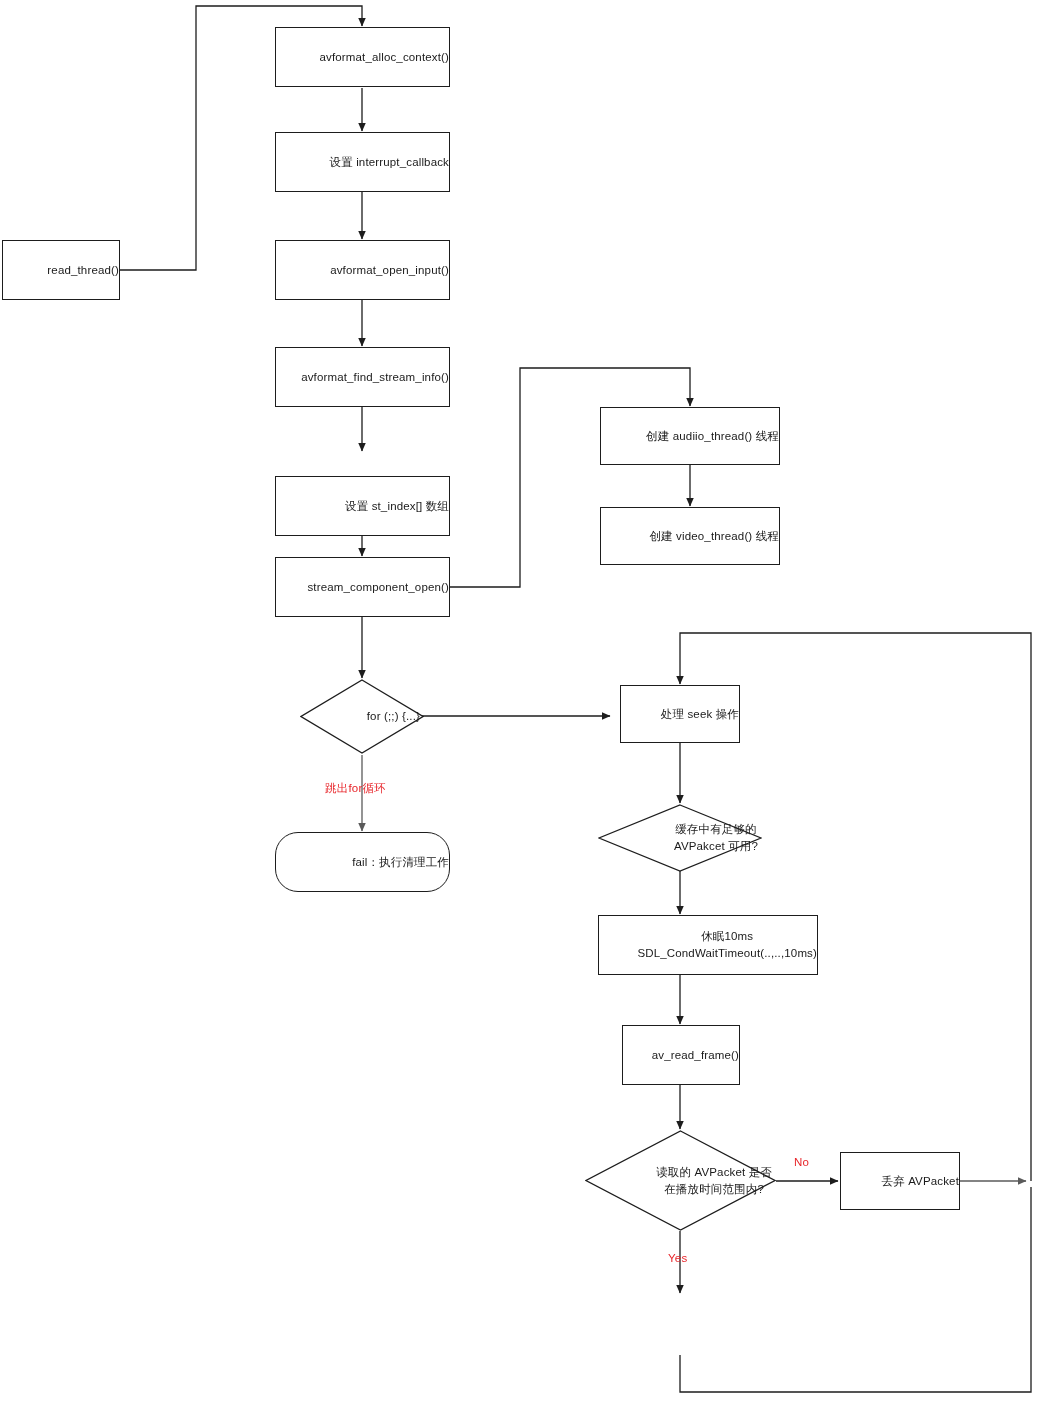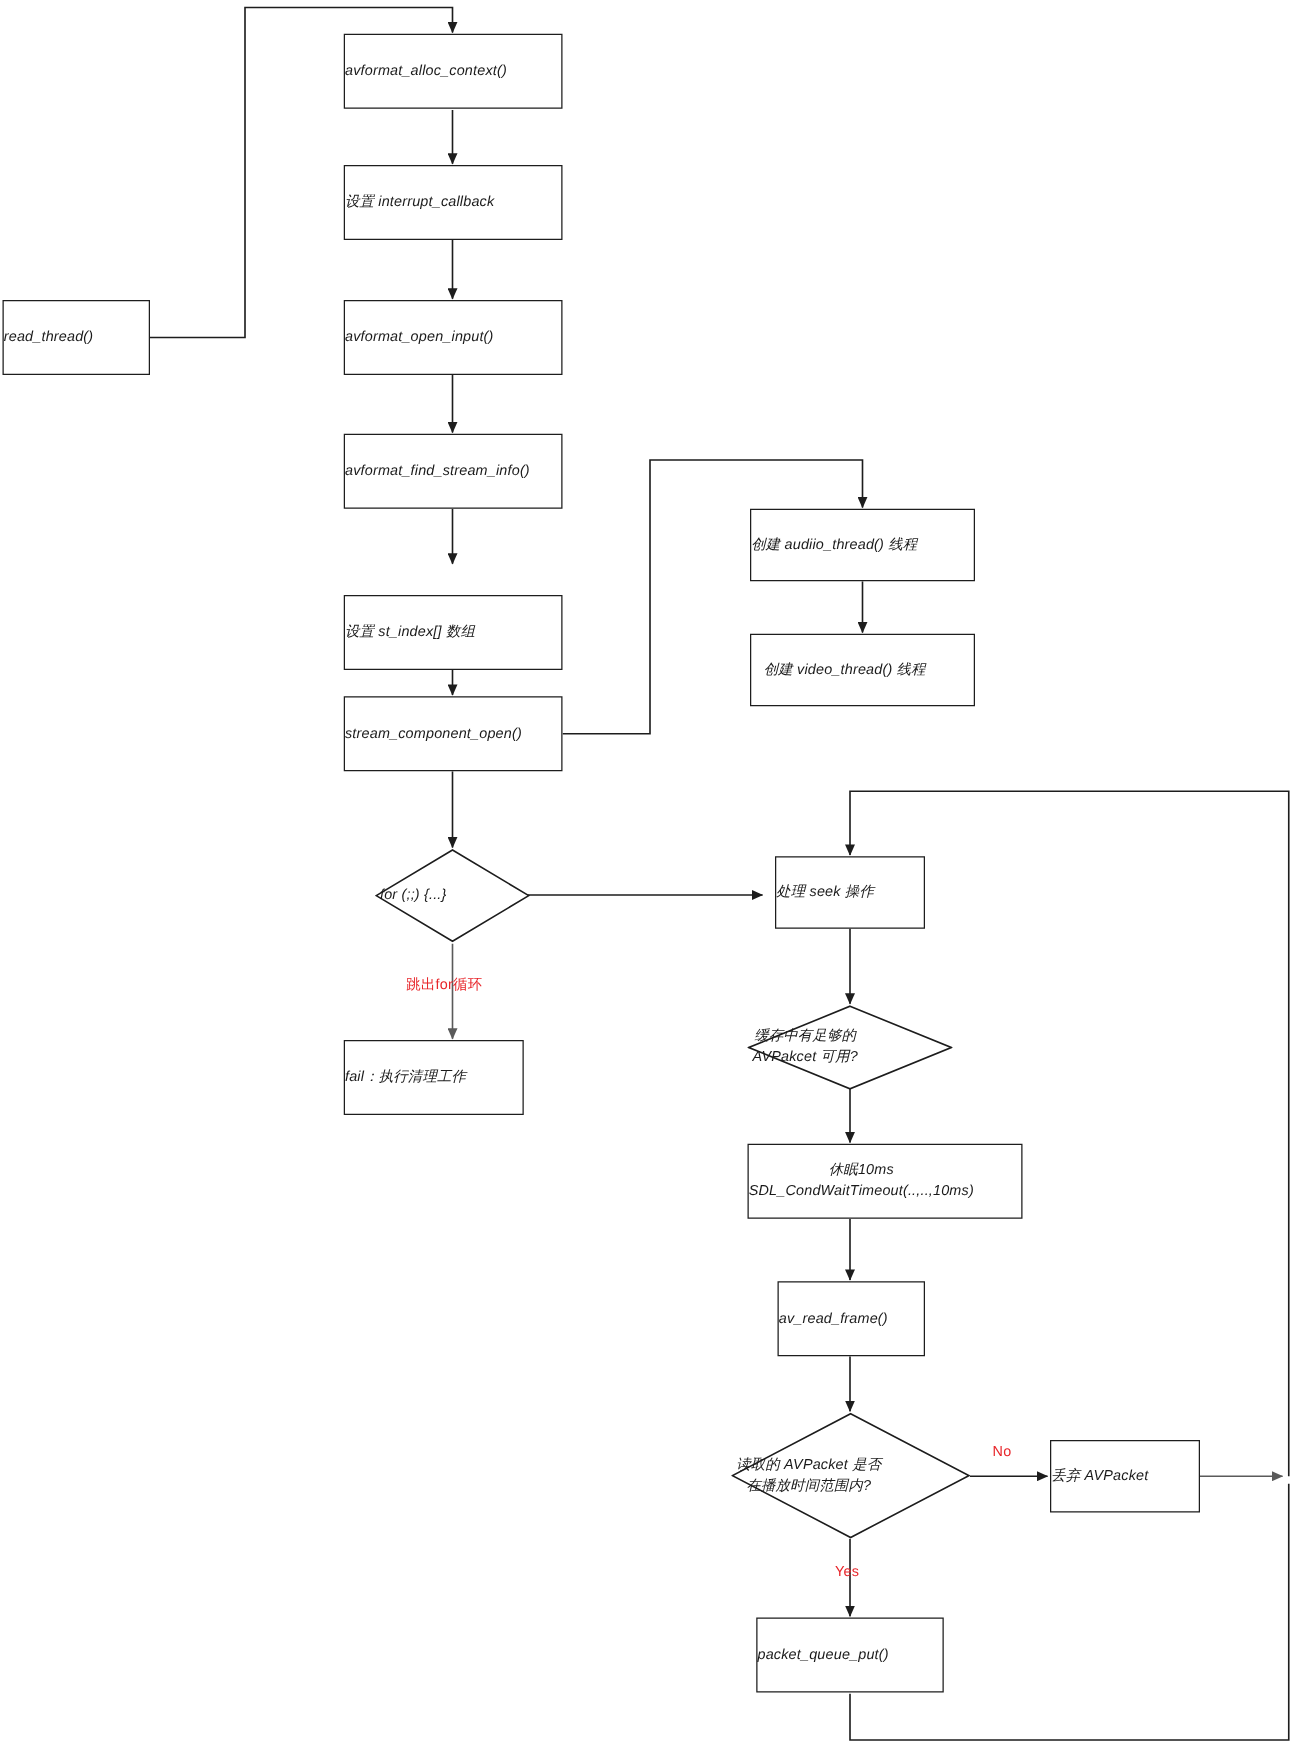--- a/index.html
+++ b/index.html
@@ -20,28 +20,27 @@
     left: 0;
     top: 0;
     width: 1039px;
     height: 1404px;
   }
   .node {
     position: absolute;
     box-sizing: border-box;
     display: flex;
     align-items: center;
-    justify-content: flex-start;
+    justify-content: flex-end;
     text-align: center;
     color: #1a1a1a;
     font-size: 11.5px;
     line-height: 1.45;
     letter-spacing: 0.15px;
     white-space: pre-line;
-    font-style: italic;
   }
   .node.box {
     border: 1px solid #1d1d1d;
     background: #ffffff;
   }
   .node.diamond {
     border: none;
     background: transparent;
   }
   .diamond-shape {
@@ -161,21 +160,21 @@
     <span>创建 video_thread() 线程</span>
   </div>
 
   <div class="node diamond" style="left:300px; top:679px; width:124px; height:75px;">
     <svg class="diamond-shape" viewBox="0 0 124 75" preserveAspectRatio="none">
       <polygon points="62,1 123,37.5 62,74 1,37.5" fill="#ffffff" stroke="#1d1d1d" stroke-width="1.3"></polygon>
     </svg>
     <span class="diamond-label">for (;;) {...}</span>
   </div>
 
-  <div class="node box" style="left:275px; top:832px; width:144px; height:60px;">
+  <div class="node box" style="left:275px; top:832px; width:175px; height:60px;border-radius:23px;">
     <span>fail：执行清理工作</span>
   </div>
 
   <div class="node box" style="left:620px; top:685px; width:120px; height:58px;">
     <span>处理 seek 操作</span>
   </div>
 
   <div class="node diamond" style="left:598px; top:804px; width:164px; height:68px;">
     <svg class="diamond-shape" viewBox="0 0 164 68" preserveAspectRatio="none">
       <polygon points="82,1 163,34 82,67 1,34" fill="#ffffff" stroke="#1d1d1d" stroke-width="1.3"></polygon>
@@ -198,21 +197,18 @@
       <polygon points="95.5,1 190,50.5 95.5,100 1,50.5" fill="#ffffff" stroke="#1d1d1d" stroke-width="1.3"></polygon>
     </svg>
     <span class="diamond-label">读取的 AVPacket 是否
 在播放时间范围内?</span>
   </div>
 
   <div class="node box" style="left:840px; top:1152px; width:120px; height:58px;">
     <span>丢弃 AVPacket</span>
   </div>
 
-  <div class="node box" style="left:605px; top:1294px; width:150px; height:60px;">
-    <span>packet_queue_put()</span>
-  </div>
 
   <div class="edge-label" style="left:325px; top:781px;">跳出for循环</div>
   <div class="edge-label" style="left:794px; top:1155px;">No</div>
   <div class="edge-label" style="left:668px; top:1251px;">Yes</div>
 
 </div>
 
 </body></html>

